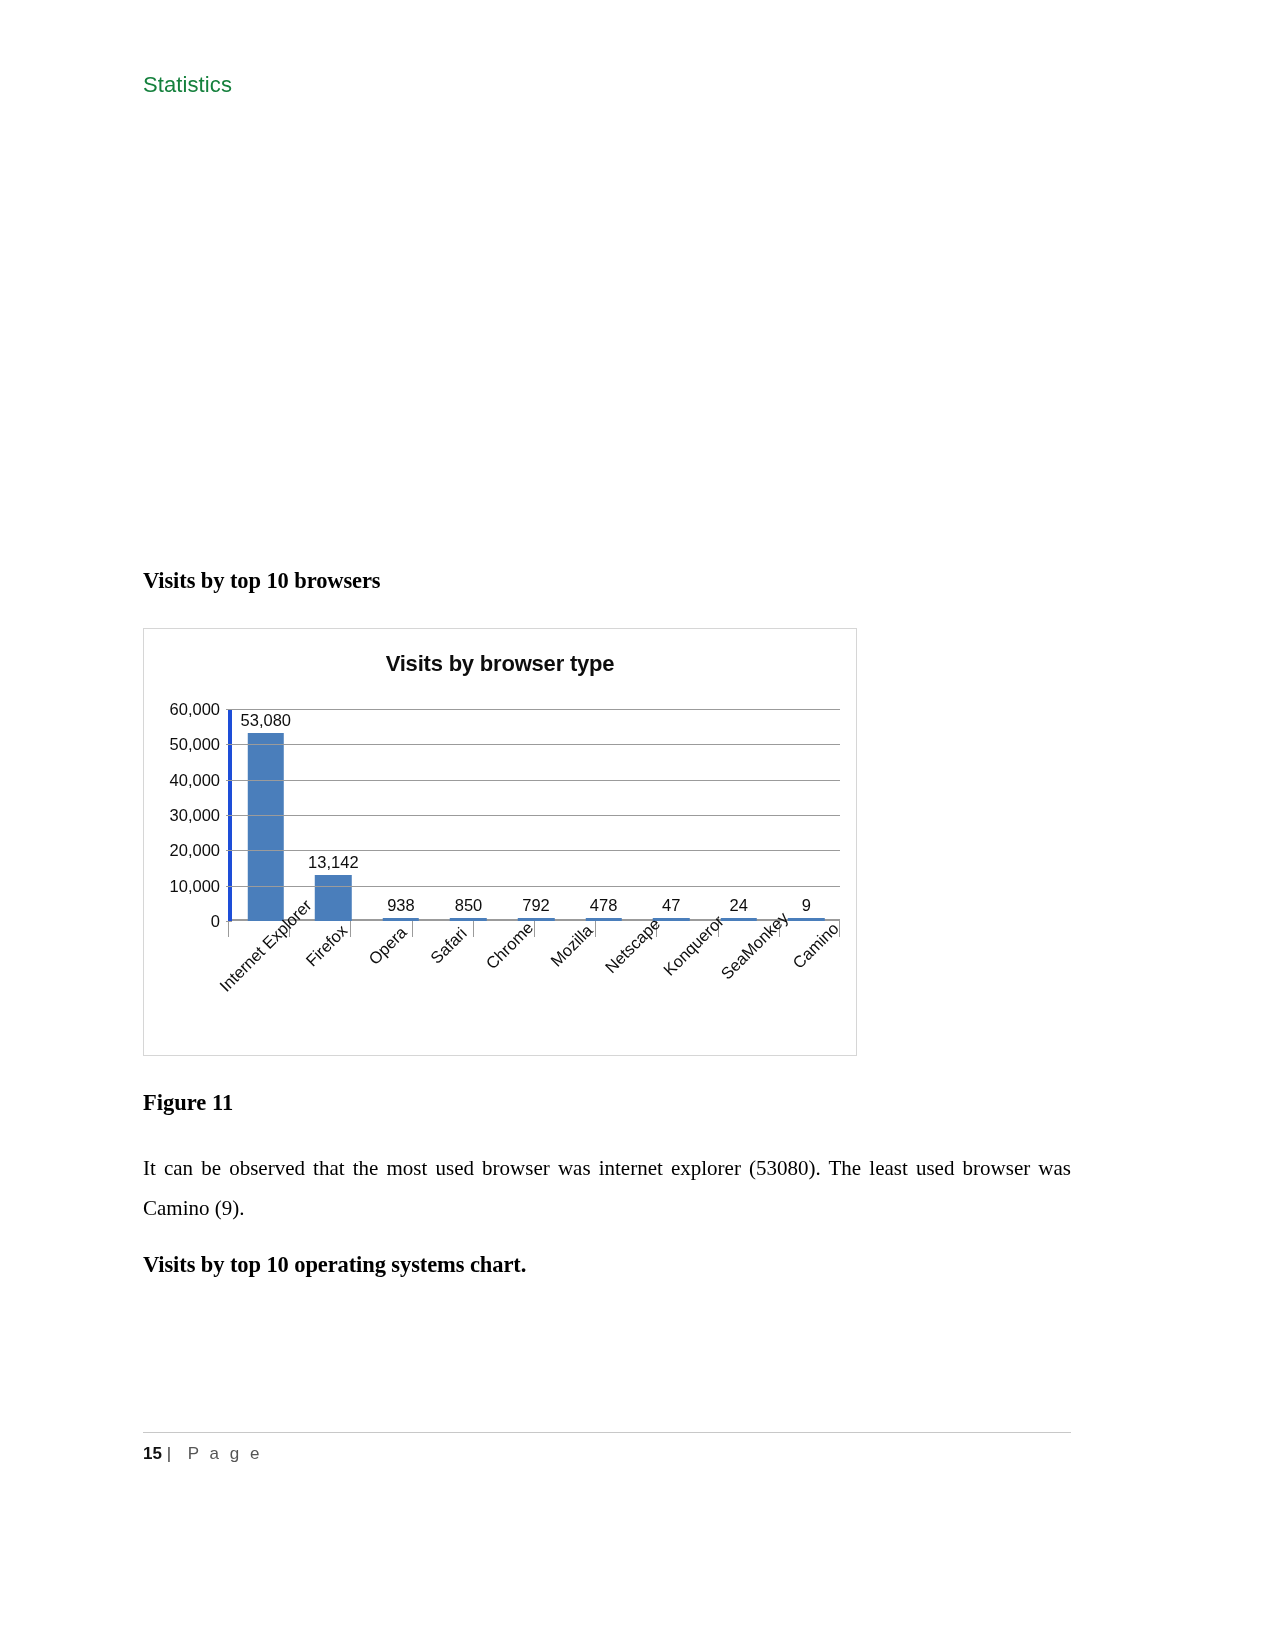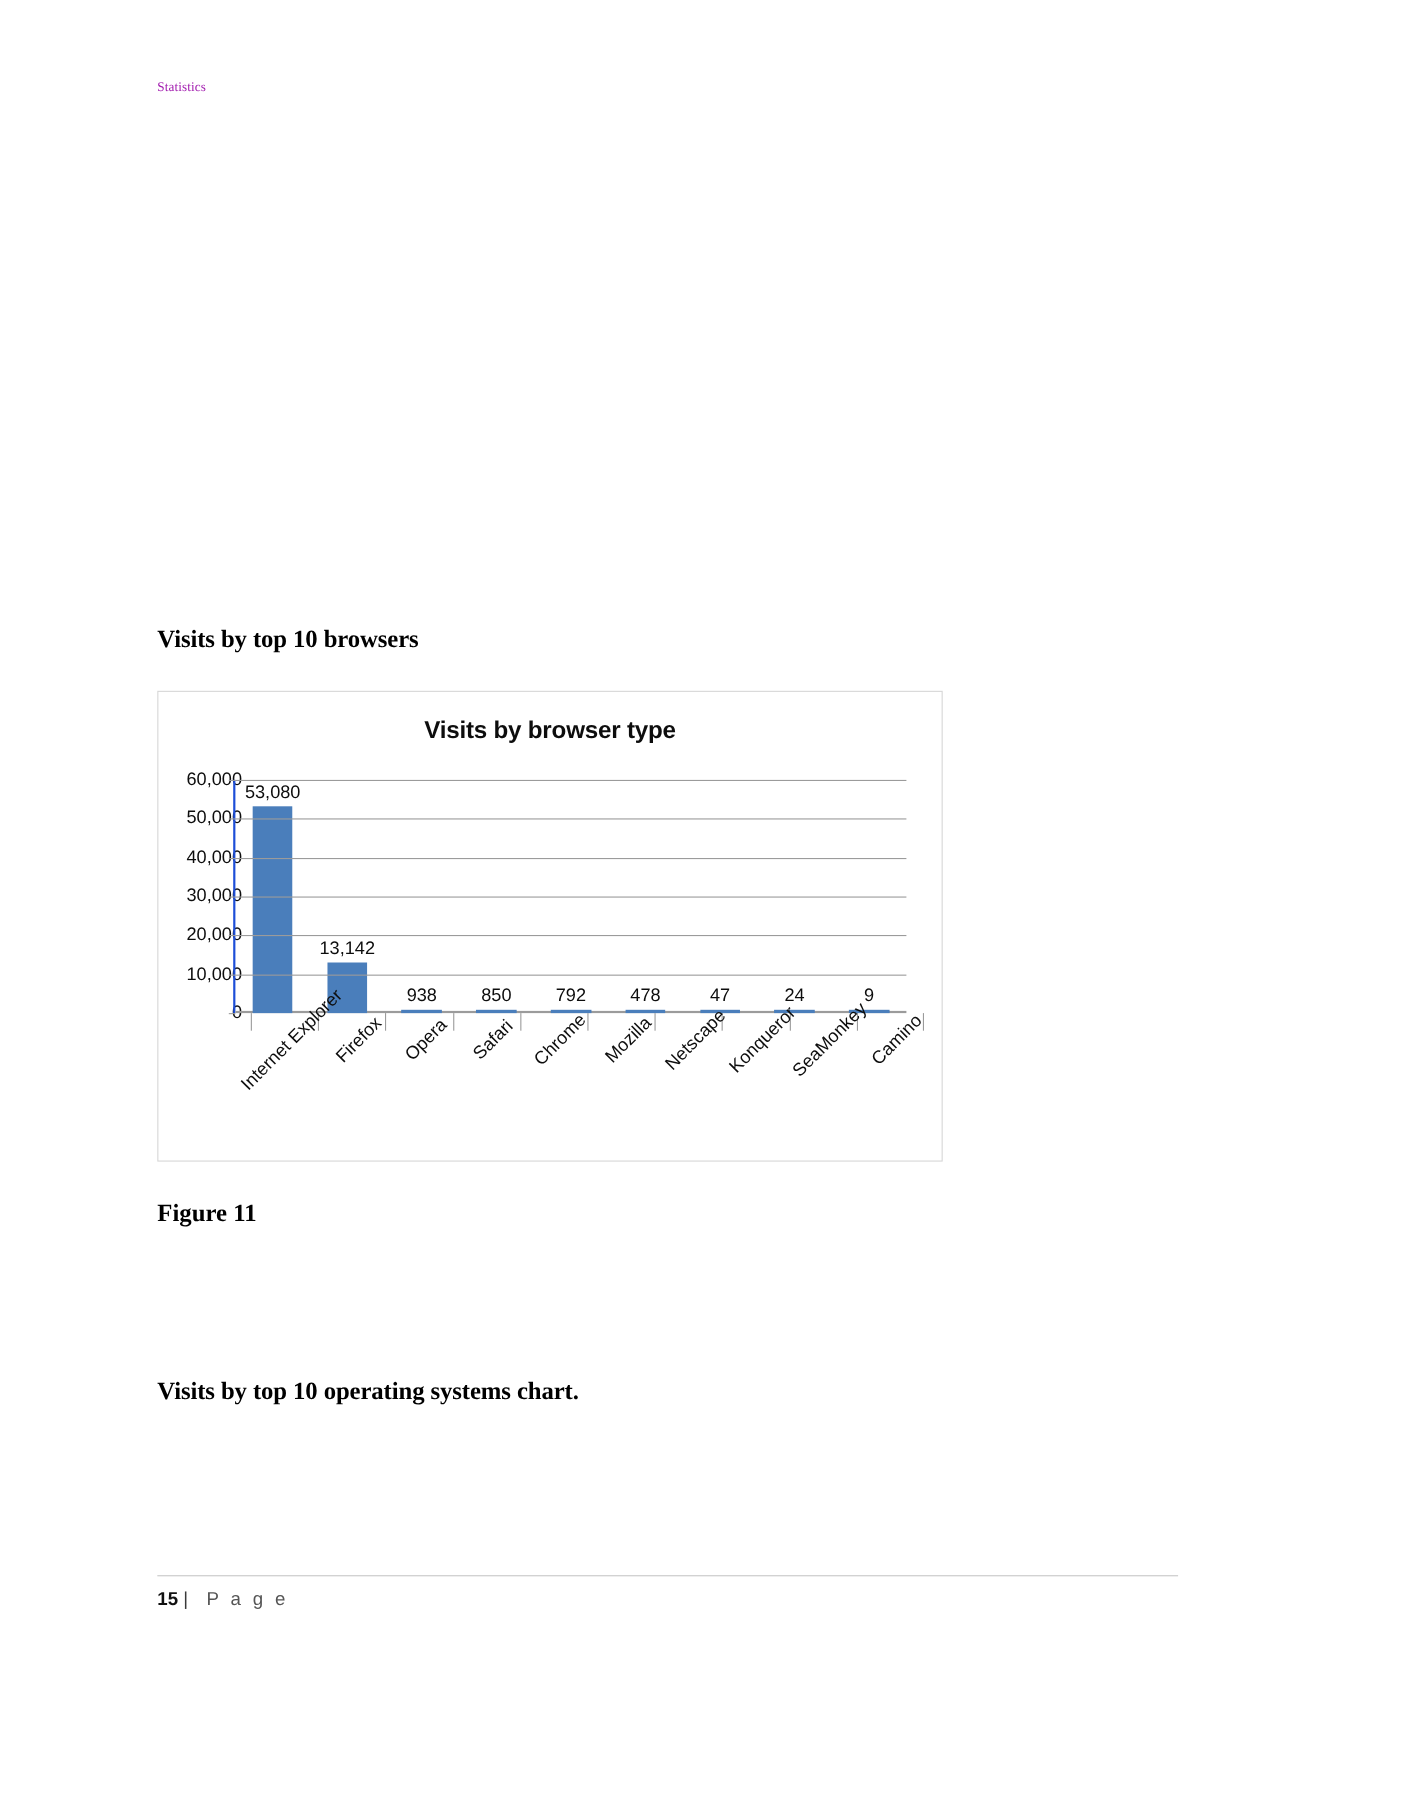--- a/index.html
+++ b/index.html
@@ -19,23 +19,23 @@
     position: absolute;
     inset: 0;
     background: #ffffff;
   }
 
   
   .doc-header {
     position: absolute;
     left: 143px;
     top: 72px;
-    font-family: Liberation Serif, serif;
-    font-size: 12px;
-    color: #a21caf;
+    font-family: Liberation Sans, sans-serif;
+    font-size: 22px;
+    color: #15803d;
     letter-spacing: 0.1px;
   }
 
   
   .heading-1 {
     position: absolute;
     left: 143px;
     font-family: "Liberation Serif", serif;
     font-weight: bold;
     font-size: 22.5px;
@@ -88,25 +88,25 @@
     position: absolute;
     right: 4px;
     transform: translateY(-50%);
     font-family: "Liberation Sans", sans-serif;
     font-size: 16.5px;
     color: #0d0d0d;
     white-space: nowrap;
   }
   .plot {
     position: absolute;
-    left: 50px;
+    left: 66px;
     top: 0;
     width: 612px;
     height: 212px;
-    border-left: 2px solid #1d4ed8;
+    border-left: 4px solid #1d4ed8;
     box-sizing: border-box;
   }
   .gridline {
     position: absolute;
     left: 0;
     width: 100%;
     height: 0;
     border-top: 1px solid #9b9b9b;
   }
   .axis-line {
@@ -386,20 +386,21 @@
           <div class="cat-label-cell">
             <div class="cat-label">Camino</div>
           </div>
         </div>
 
     </div>
   </div>
 
   <div class="figure-caption">Figure 11</div>
 
+  <div class="body-par">It can be observed that the most used browser was internet explorer (53080). The least used browser was Camino (9).</div>
 
   <div class="heading-1" id="heading-os">Visits by top 10 operating systems chart.</div>
 
   <div class="footer-rule"></div>
   <div class="footer">
     <span class="pg-num">15</span>
     <span class="pg-sep">|</span>
     <span class="pg-word">P a g e</span>
   </div>
 

